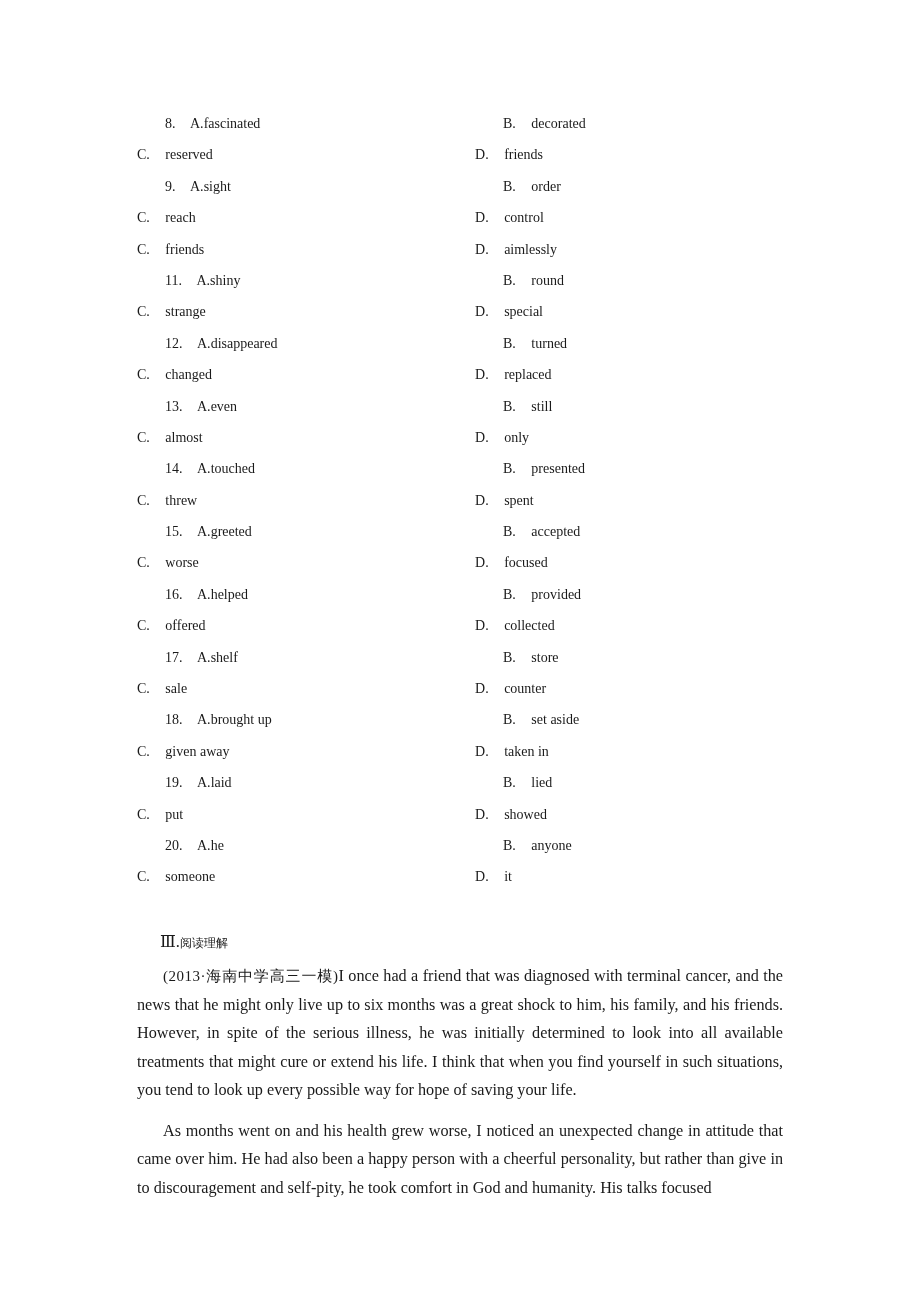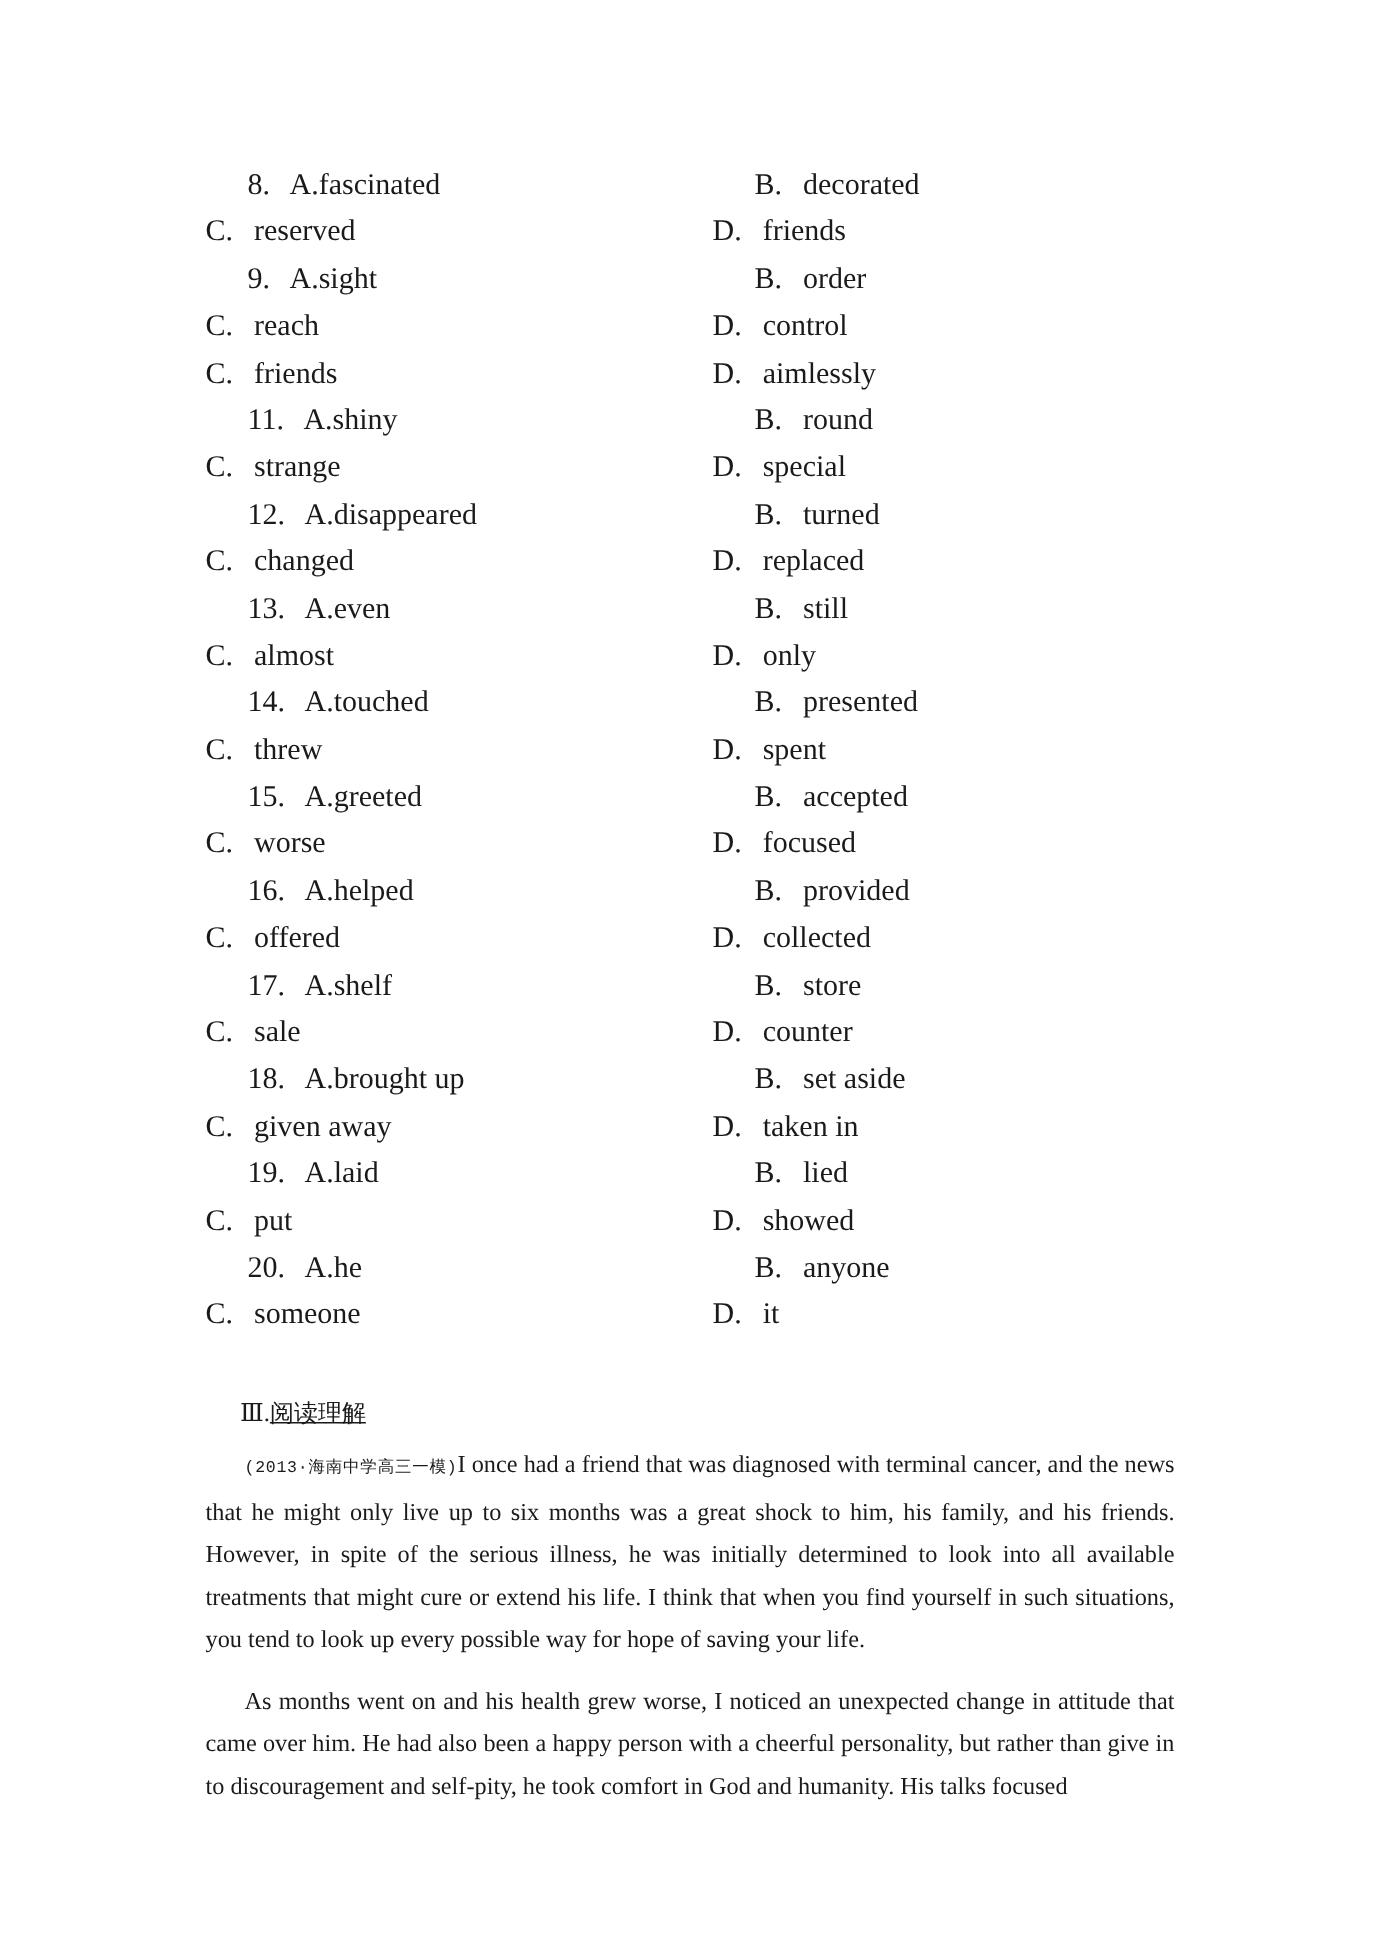--- a/index.html
+++ b/index.html
@@ -31,21 +31,21 @@
     left: 137px;
     top: 108px;
     width: 648px;
   }
 
   .mc-row {
     display: block;
     height: 31.4px;
     line-height: 31.4px;
     white-space: nowrap;
-    font-size: 20px;
+    font-size: 14px;
   }
 
   .mc-cell {
     display: inline-block;
     vertical-align: top;
     white-space: nowrap;
   }
 
   .mc-cell.left  { width: 338px; }
   .mc-cell.right { width: 300px; }
@@ -73,22 +73,21 @@
   .section-heading {
     position: absolute;
     left: 160px;
     top: 930px;
     font-size: 16.4px;
     line-height: 24px;
     white-space: nowrap;
   }
   .section-heading .cn {
     font-family: "DejaVu Sans", "Liberation Sans", sans-serif;
-    font-size: 16px;
-    text-decoration: underline;
+    font-size: 12px;
   }
 
   
   .passage {
     position: absolute;
     left: 137px;
     top: 962px;
     width: 646px;
   }
 
@@ -97,22 +96,22 @@
     font-size: 16.2px;
     line-height: 28.5px;
     text-align: justify;
     text-justify: inter-word;
     text-indent: 26px;
     hyphens: none;
   }
   .para + .para { margin-top: 12px; }
 
   .para .cn {
-    font-family: Liberation Mono, monospace;
-    font-size: 11px;
+    font-family: Liberation Serif, serif;
+    font-size: 15px;
     letter-spacing: 0.5px;
   }
 </style>
 </head>
 <body>
 
 <div class="page">
 
   <div class="mc-block" id="mc-block">
       <div class="mc-row"><span class="mc-cell left num"><span class="mc-label">8<span class="dot">.</span></span><span class="mc-gap-num"></span><span class="mc-label">A.</span><span class="mc-text">fascinated</span></span><span class="mc-cell right"><span class="mc-label">B<span class="dot">.</span></span><span class="mc-gap-alt"></span><span class="mc-text">decorated</span></span></div>

